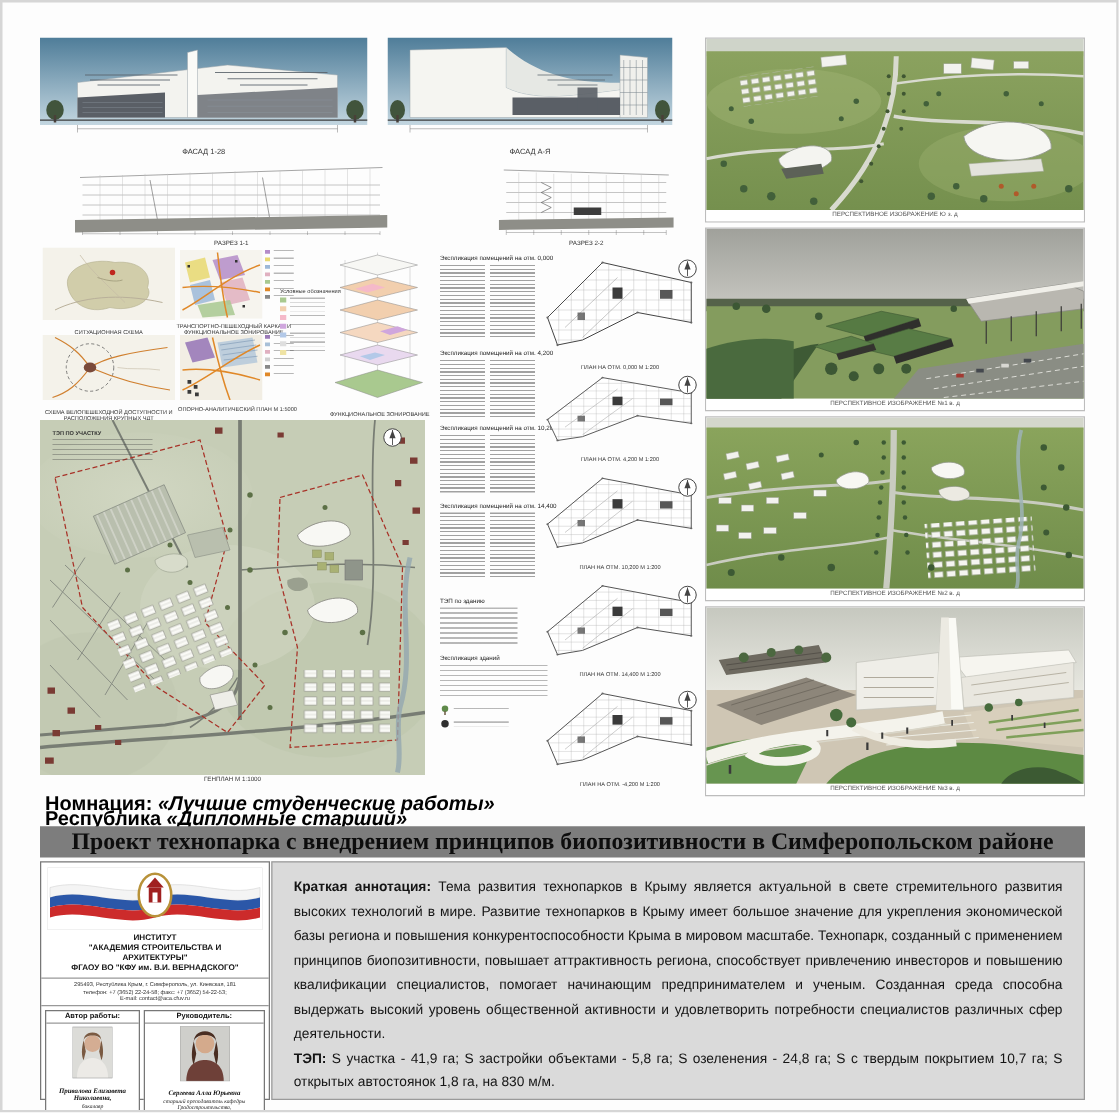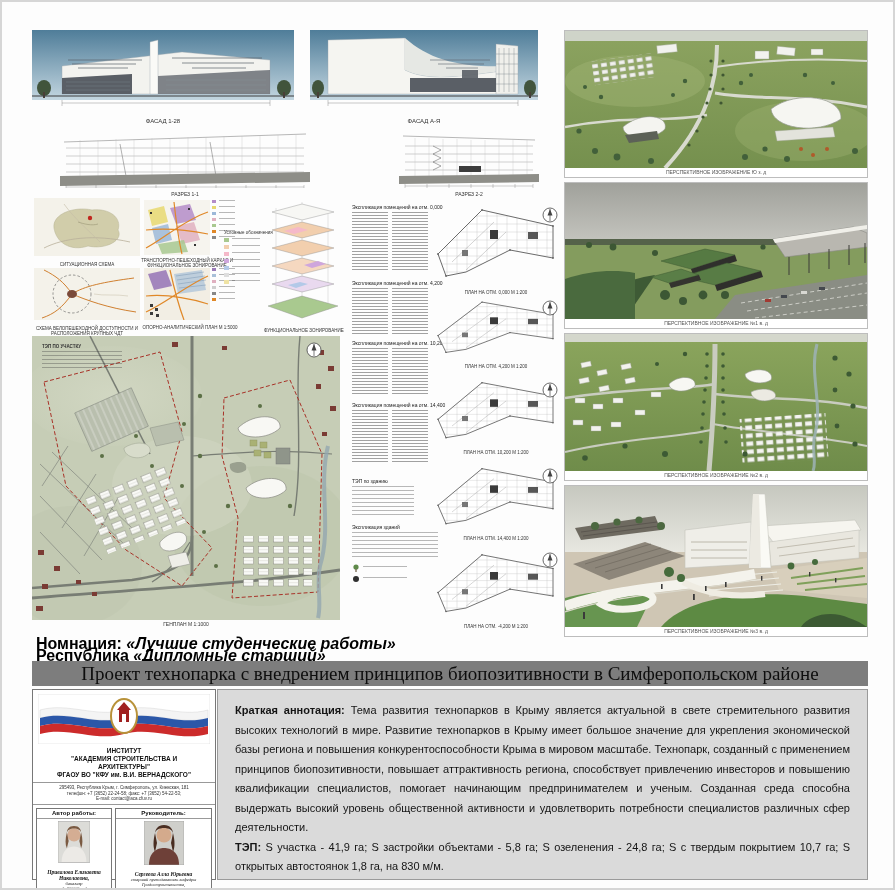--- a/index.html
+++ b/index.html
@@ -12,21 +12,21 @@
   .bars{background:repeating-linear-gradient(to bottom,rgba(70,70,70,.5) 0 1px,transparent 1px 3px)}
   .barsl{background:repeating-linear-gradient(to bottom,rgba(70,70,70,.38) 0 1px,transparent 1px 4px)}
   .tbl-title{font-size:5px;color:#222;margin-bottom:2px;white-space:nowrap}
   .tbl-body{display:flex;gap:4px}
   .render-box{border:1px solid #bdbdbd;background:#fff;box-sizing:border-box}
   .render-box svg{display:block}
   .render-cap{background:#fff;font-size:5px;color:#555;text-align:center;line-height:9px;height:9px;white-space:nowrap}
   .nomination{font-size:16px;font-weight:bold;line-height:12px;color:#000}
   .nomination i{font-style:italic}
   .title-bar{background:#7d7d7d;display:flex;align-items:center;justify-content:center}
-  .title-bar span{font-family:"Liberation Serif",serif;font-weight:normal;font-size:19px;color:#0d0d0d;white-space:nowrap}
+  .title-bar span{font-family:"Liberation Serif",serif;font-weight:bold;font-size:19px;color:#0d0d0d;white-space:nowrap}
   .annotation{background:#dadada;border:1px solid #9a9a9a;box-sizing:border-box;padding:11px 17px 8px 17px;
               font-size:11px;line-height:19.5px;text-align:justify;color:#151515}
   .annotation .lbl{font-weight:bold;}
   .annotation .teplbl{font-weight:bold}
   .info-card{border:1px solid #777;background:#fff;box-sizing:border-box}
   .inst-line{font-size:6.5px;font-weight:bold;text-align:center;line-height:8px;color:#111}
   .addr-line{font-size:4.5px;text-align:center;line-height:5.5px;color:#333}
   .person{border:1px solid #777;box-sizing:border-box;background:#fff;text-align:center}
   .person-label{font-size:6px;font-weight:bold;line-height:9px;border-bottom:1px solid #999}
   .person-name{font-family:"Liberation Serif",serif;font-weight:bold;font-style:italic;font-size:5.5px;line-height:6px;margin-top:2px}

